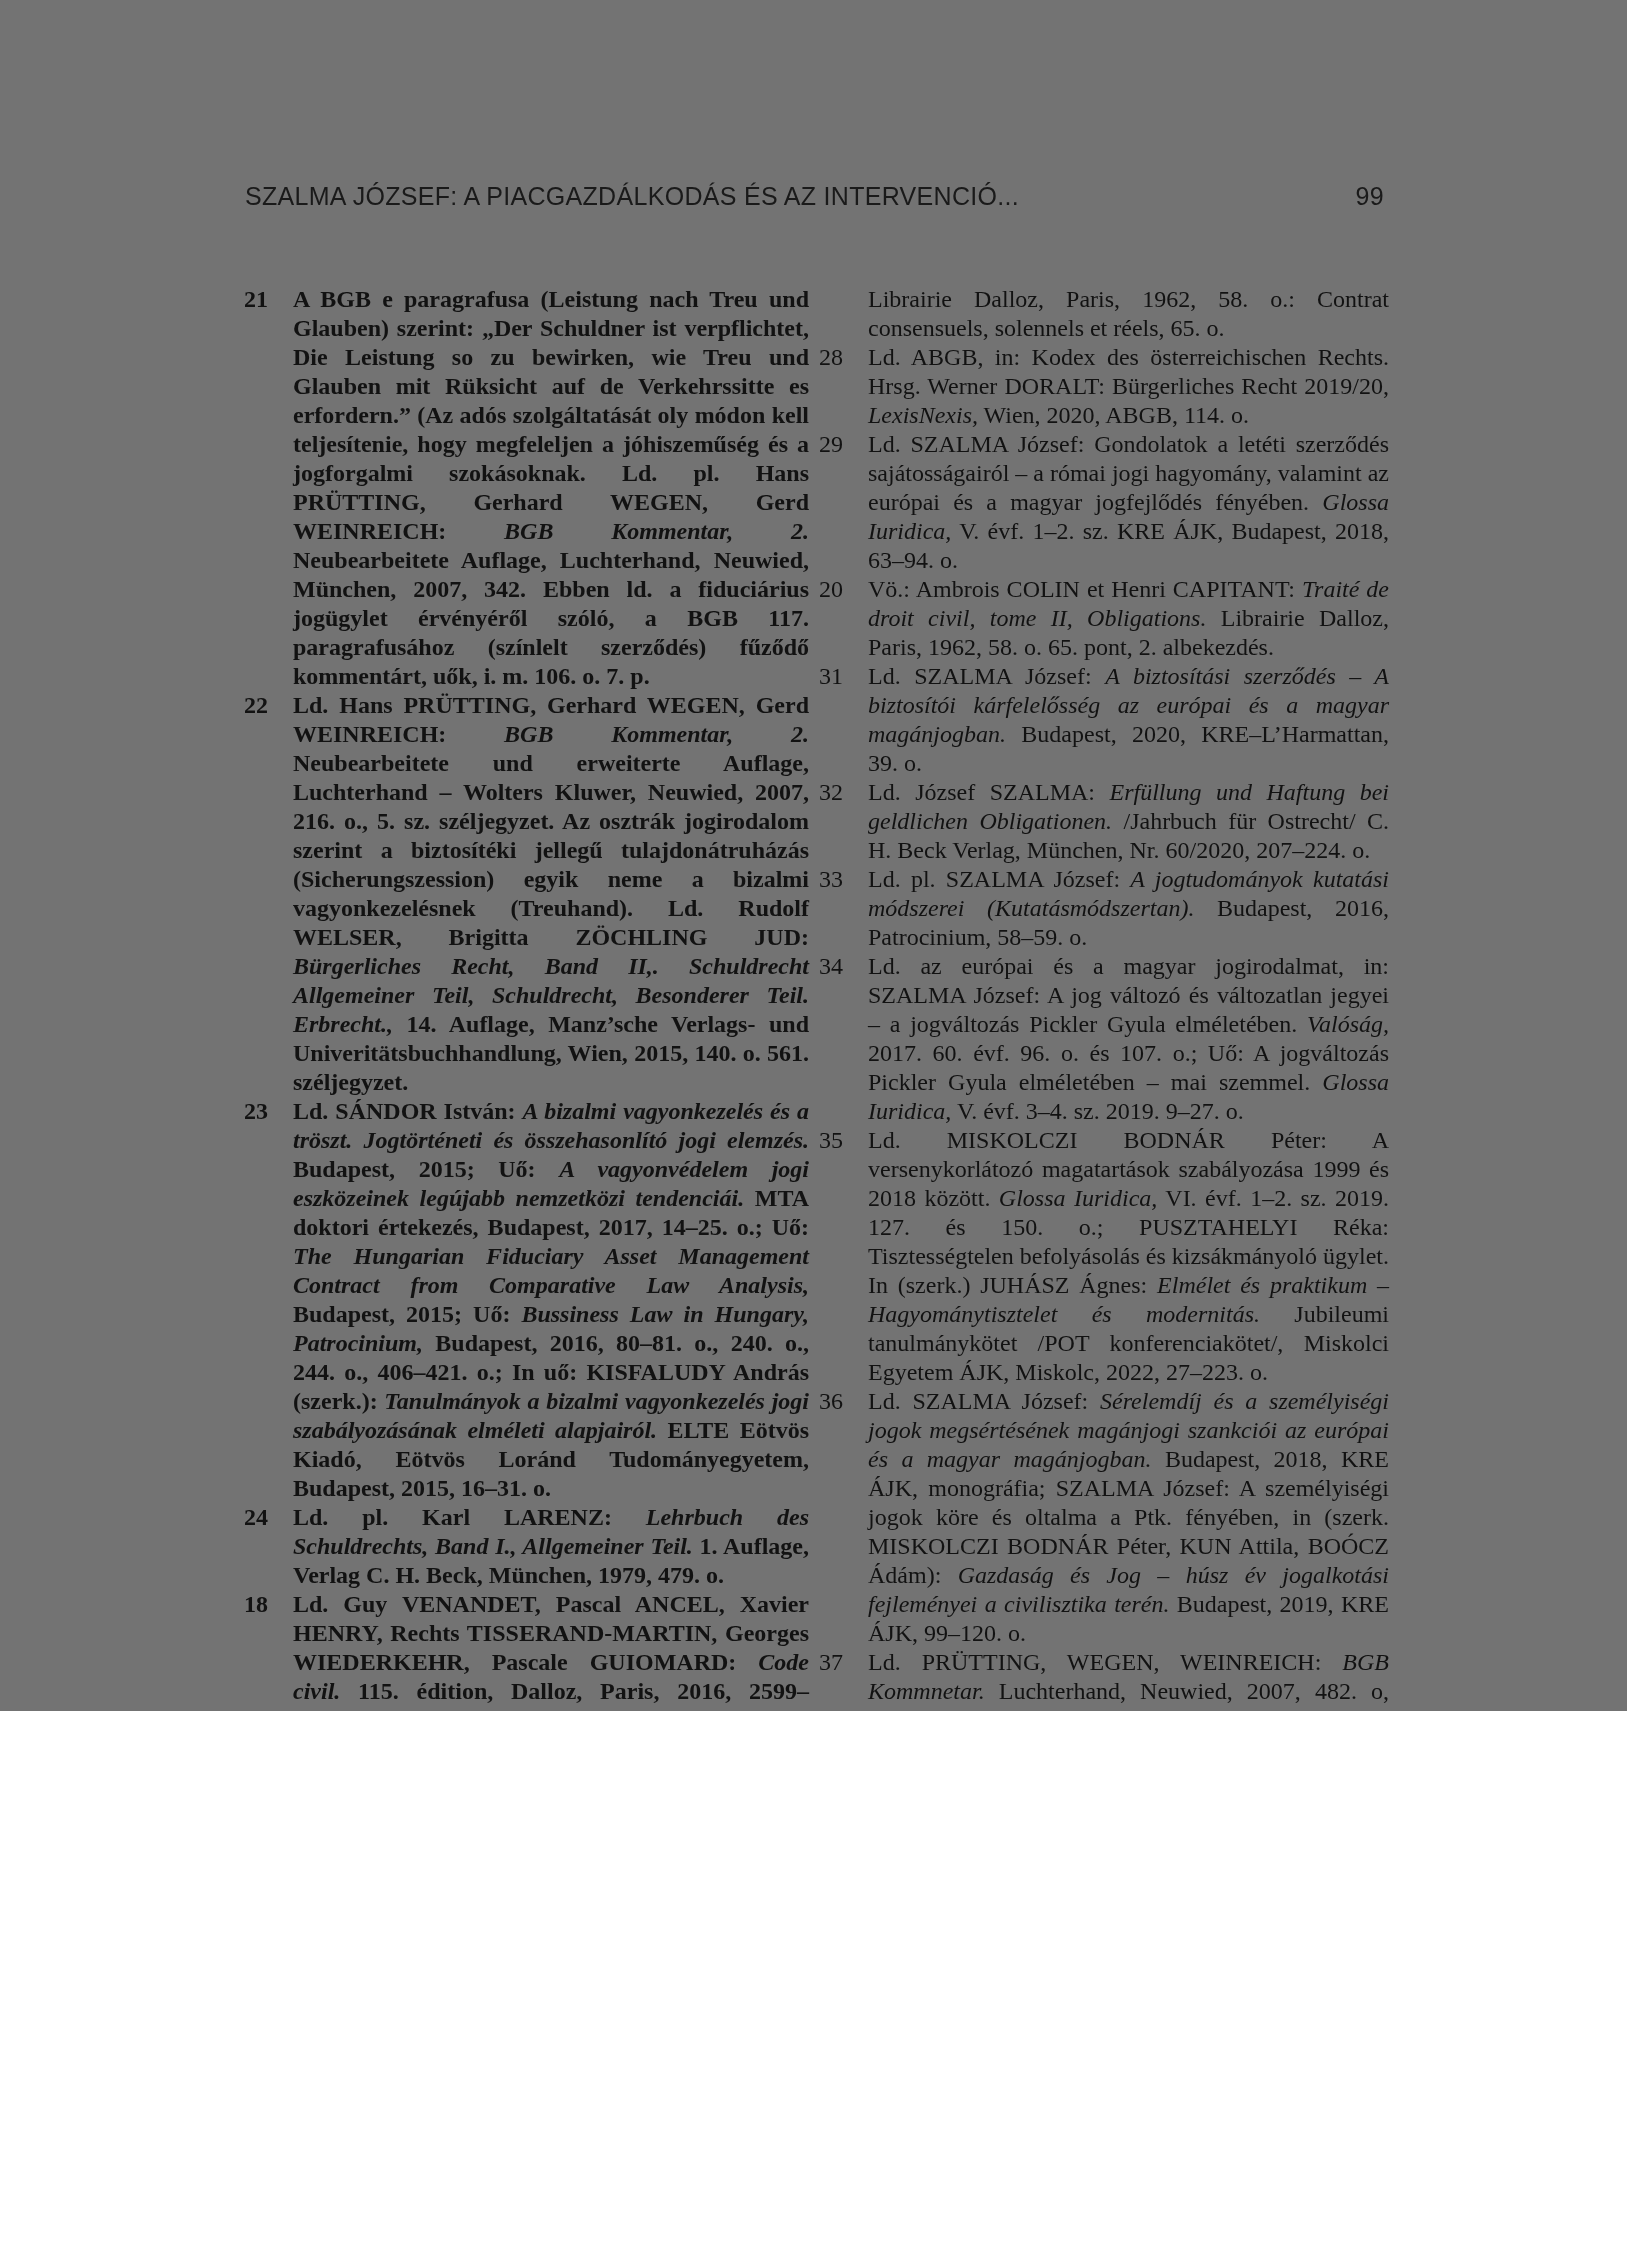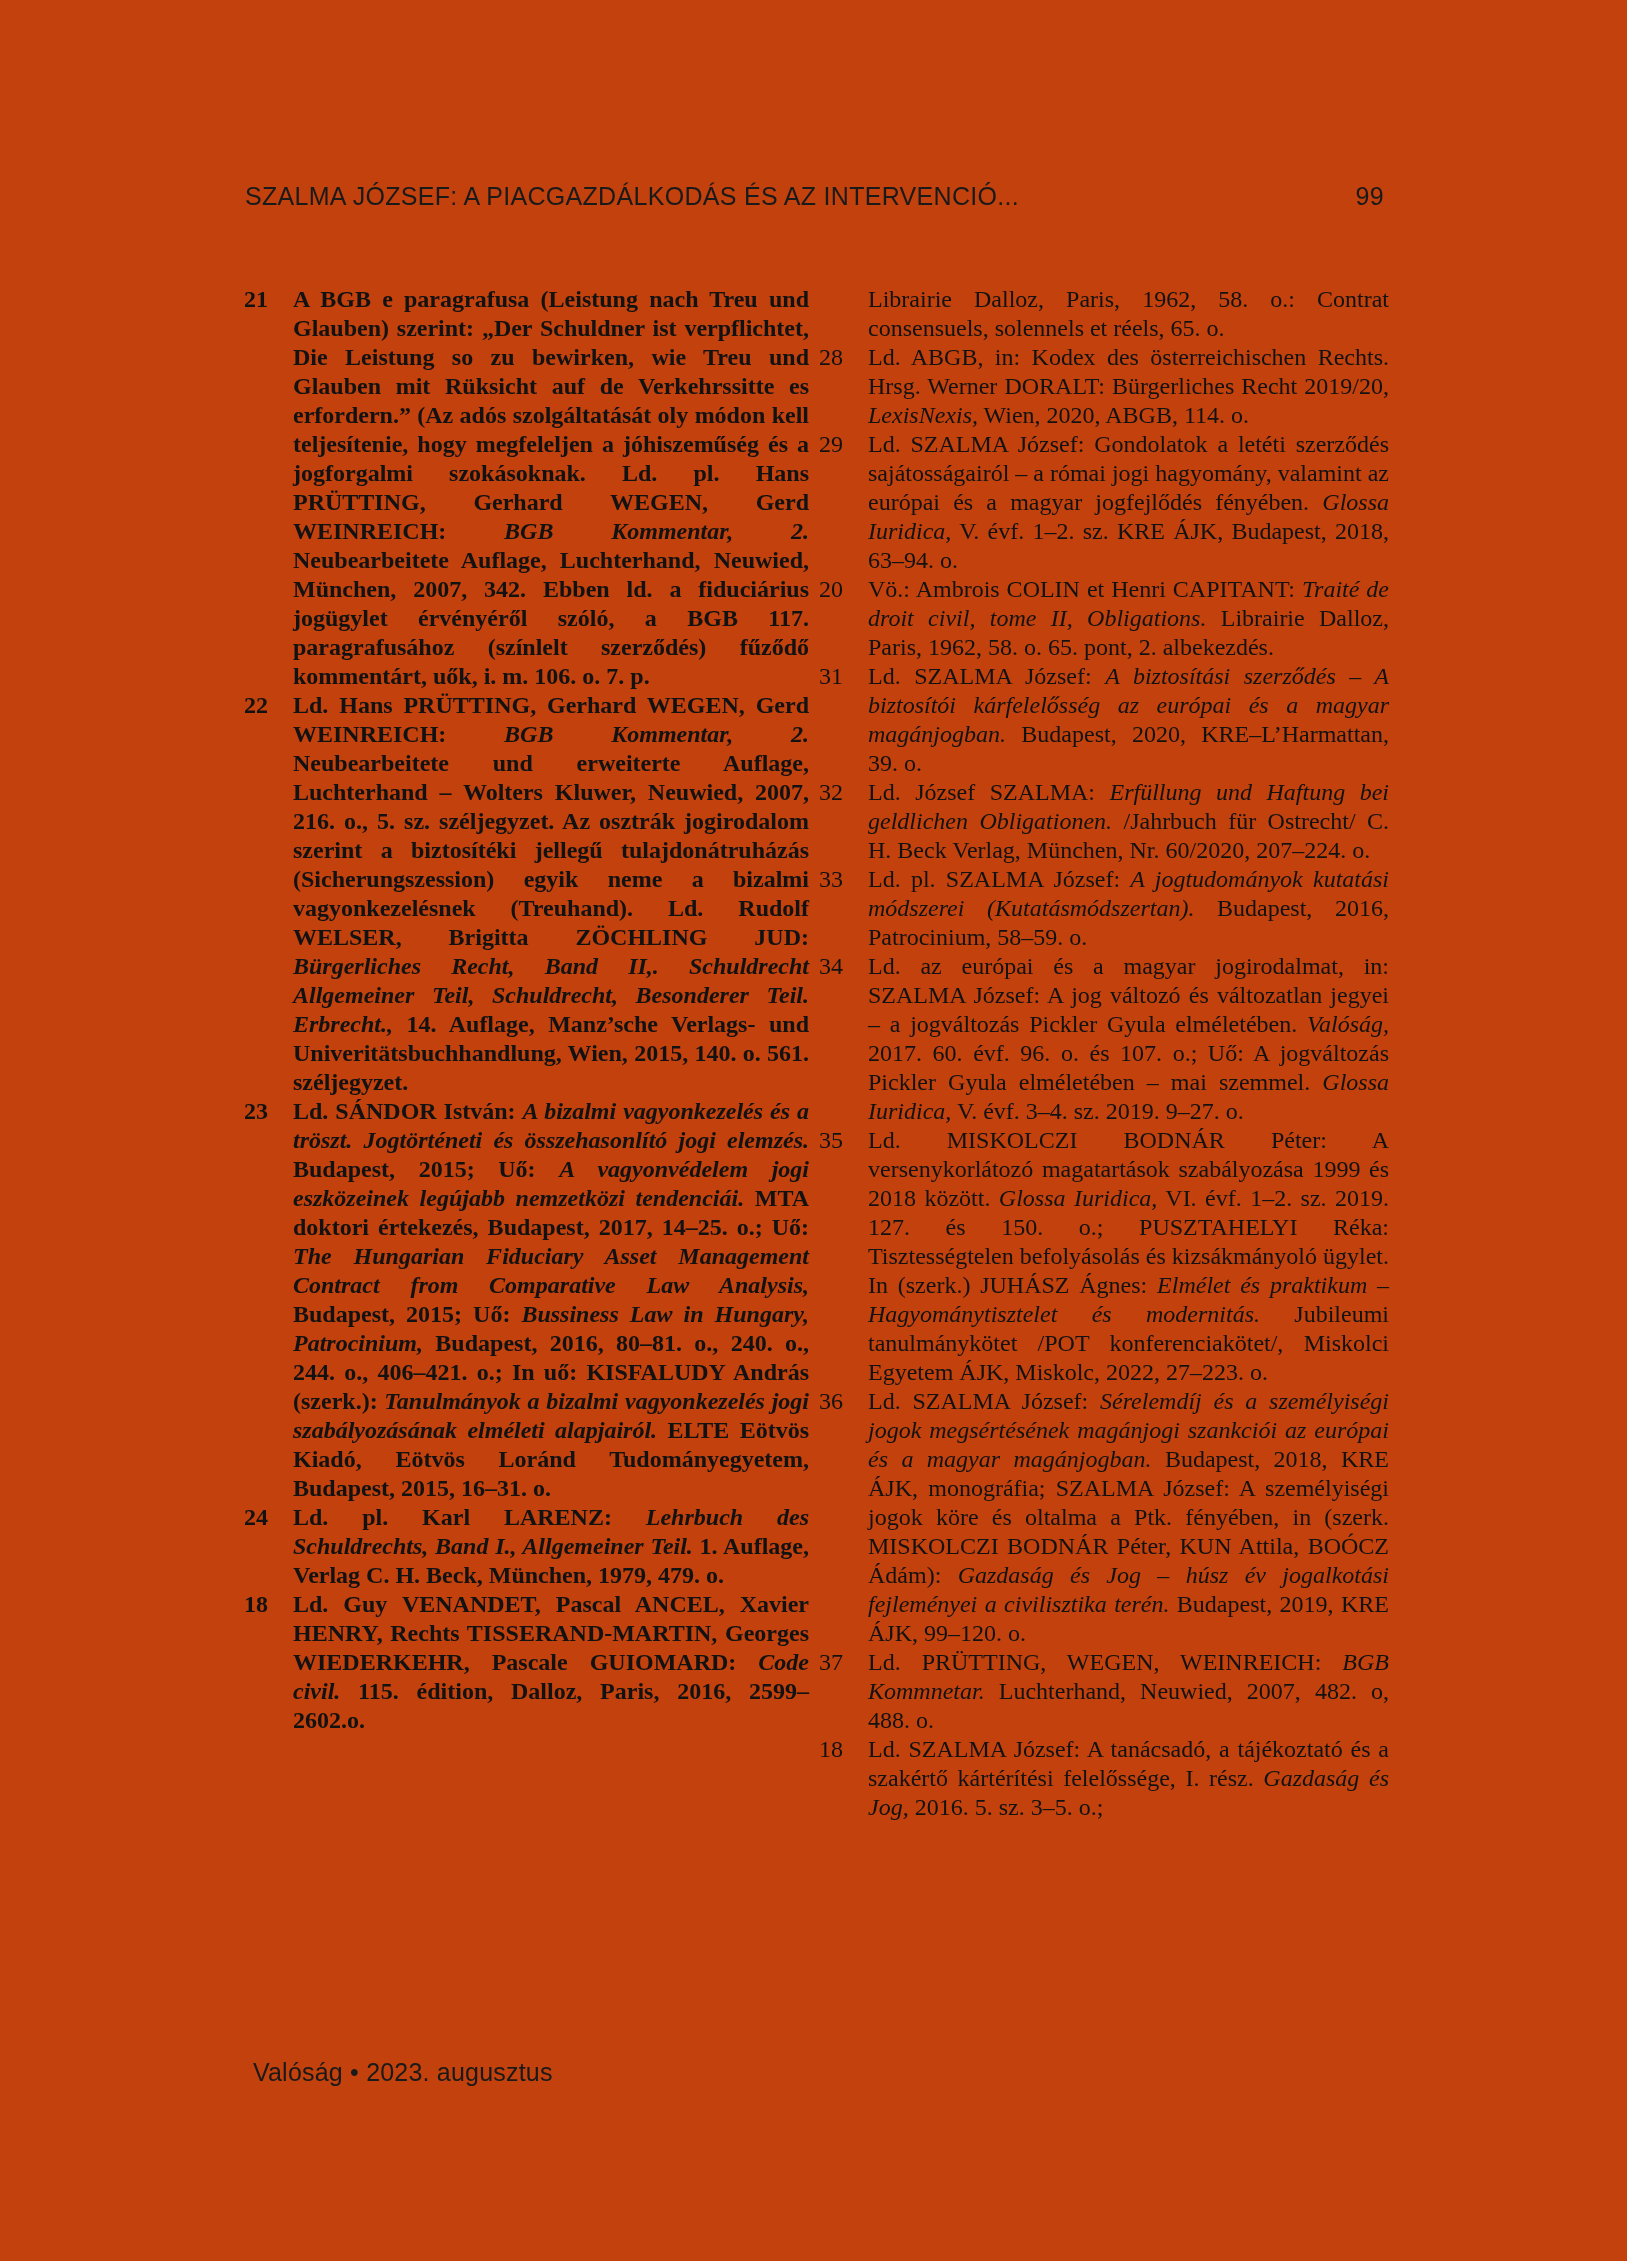--- a/index.html
+++ b/index.html
@@ -3,22 +3,22 @@
 <meta charset="utf-8">
 <style>
   html, body {
     margin: 0;
     padding: 0;
     background: #ffffff;
   }
   .page {
     position: relative;
     width: 1628px;
-    height: 2261px;
-    background: #c2410c;
+    height: 1711px;
+    background: #737373;
     color: #141414;
     overflow: hidden;
   }
   .header {
     position: absolute;
     left: 245px;
     top: 182px;
     width: 1139px;
     display: flex;
     justify-content: space-between;

